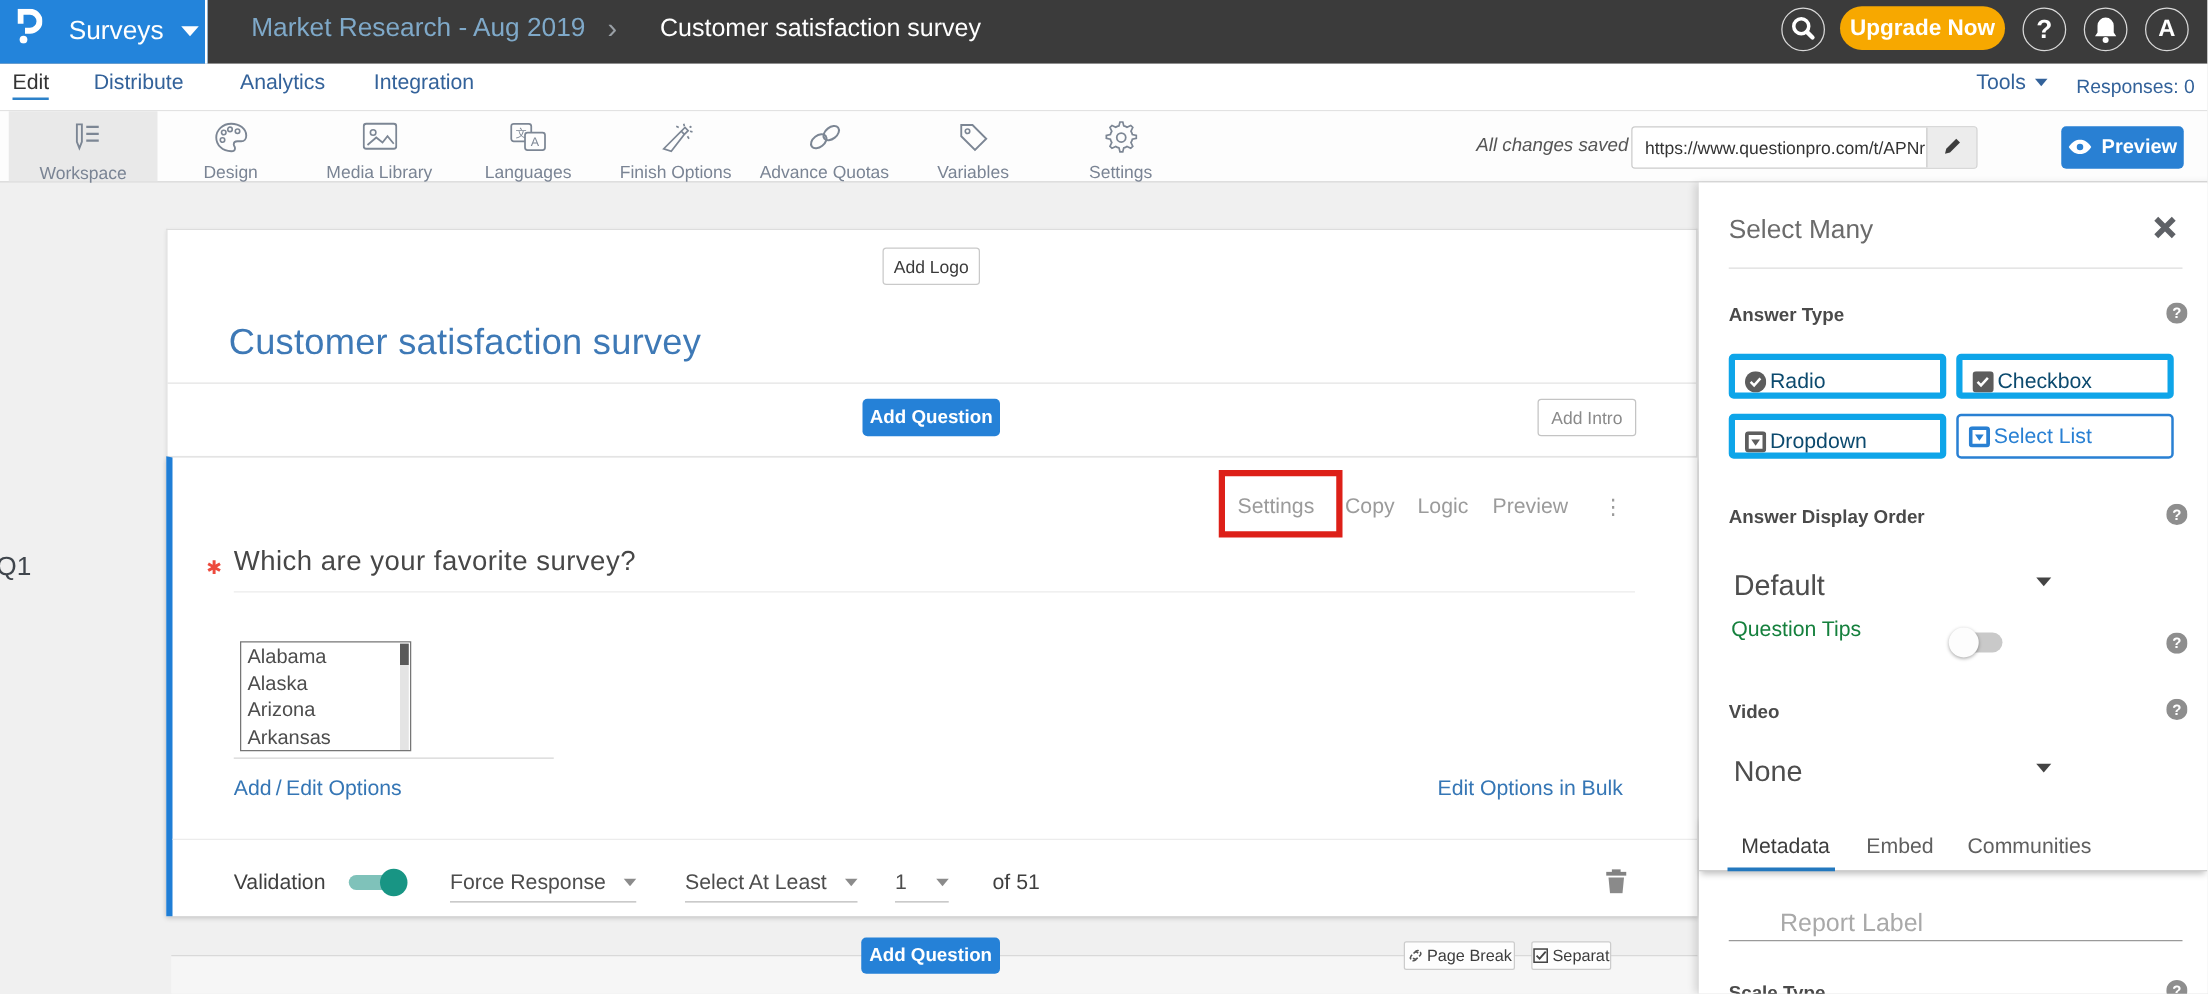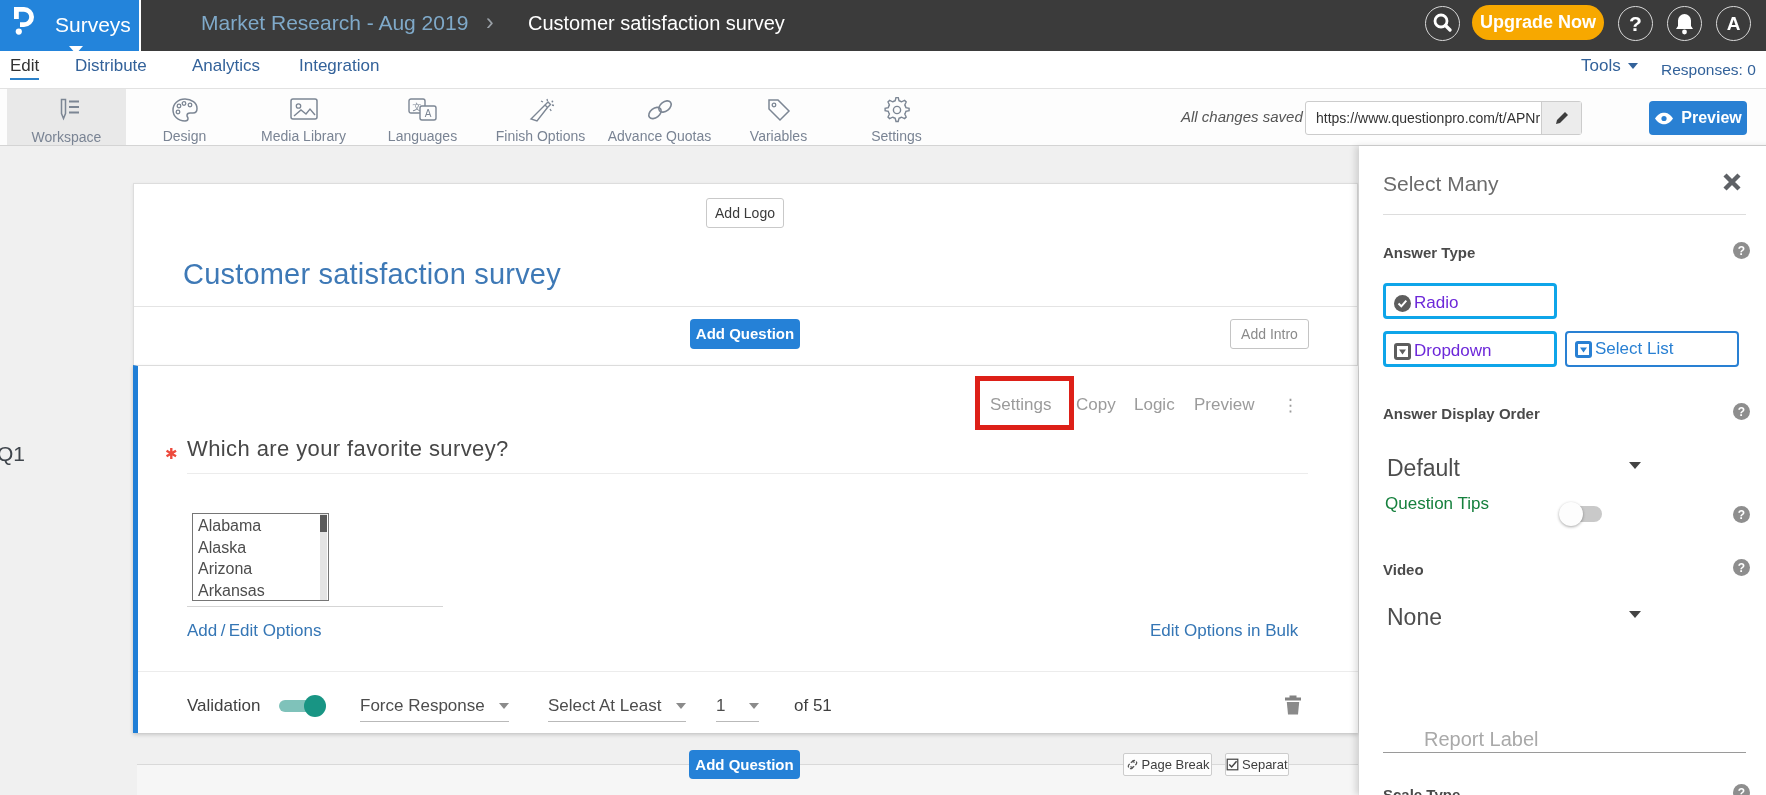--- a/index.html
+++ b/index.html
@@ -2,21 +2,21 @@
 <html><head>
 <meta charset="utf-8">
 <style>
 * { margin:0; padding:0; box-sizing:border-box; }
 html,body { width:1766px; height:795px; overflow:hidden; }
 body { font-family:"Liberation Sans", sans-serif; background:#f0f0f0; position:relative; }
 #app { position:absolute; left:0; top:0; width:1766px; height:795px; }
 
 
 #topbar { position:absolute; left:0; top:0; width:1766px; height:51px; background:#3b3b3b; }
-#logobox { position:absolute; left:0; top:0; width:141px; height:51px; background:#2384db; border-right:2px solid #fff;text-decoration:underline; }
+#logobox { position:absolute; left:0; top:0; width:166px; height:51px; background:#2384db; border-right:2px solid #fff;text-decoration:underline; }
 #surveys { position:absolute; left:55px; top:13px; color:#fff; font-size:21px; }
 #surveys .caret { display:inline-block; margin-left:14px; vertical-align:2px; width:0; height:0; border-left:7px solid transparent; border-right:7px solid transparent; border-top:8px solid #fff; }
 #crumb1 { position:absolute; left:201px; top:11px; color:#7fa9c9; font-size:21px; }
 #crumbsep { position:absolute; left:486px; top:9px; color:#9aa0a6; font-size:23px; }
 #crumb2 { position:absolute; left:528px; top:12px; color:#fff; font-size:20px; }
 .circbtn { position:absolute; top:6px; width:35px; height:35px; border:1px solid #d8d8d8; border-radius:50%; color:#fff; }
 #upgrade { position:absolute; left:1472px; top:5px; width:132px; height:35px; background:#f7a800; border-radius:18px; color:#fff; font-size:18px; font-weight:bold; text-align:center; line-height:35px; }
 
 
 #navbar { position:absolute; left:0; top:51px; width:1766px; height:38px; background:#fff; border-bottom:1px solid #e2e2e2; }
@@ -74,21 +74,21 @@
 #pagebreak { left:1123px; width:89px; }
 #separator { left:1225px; width:64px; }
 
 
 #panel { position:absolute; left:1359px; top:146px; width:483px; height:649px; background:#fff; box-shadow:-4px 0 6px rgba(0,0,0,0.12); }
 #paneltitle { position:absolute; left:24px; top:26px; font-size:21px; color:#6b6b6b; }
 #panelx { position:absolute; left:363px; top:26px; }
 #panelsep { position:absolute; left:24px; top:68px; width:363px; border-top:1px solid #ddd; }
 .sectlbl { position:absolute; left:24px; font-size:15px; font-weight:bold; color:#4a4a4a; }
 .qmark { position:absolute; left:374px; width:17px; height:17px; }
-.atbtn { position:absolute; width:174px; height:36px; border:3px solid #0ea5e9; border-radius:4px; background:#fff; font-size:17px; color:#6d28d9; line-height:34px; }
+.atbtn { position:absolute; width:174px; height:36px; border:5px solid #0ea5e9; border-radius:4px; background:#fff; font-size:17px; color:#0c4a6e; line-height:34px; }
 .atbtn svg { vertical-align:-4px; margin:0 3px 0 8px; }
 .atbtn.sel { border:2px solid #2980d3; color:#2980d3; line-height:32px; }
 .paneldrop { position:absolute; left:28px; font-size:23px; color:#4d4d4d; }
 .pancaret { position:absolute; width:0; height:0; border-left:6px solid transparent; border-right:6px solid transparent; border-top:7px solid #444; }
 #qtips { position:absolute; left:26px; top:348px; font-size:17px; color:#15803d; }
 #toggle2 { position:absolute; left:203px; top:360px; width:40px; height:16px; background:#c9c9c9; border-radius:8px; }
 #toggle2 .knob { position:absolute; left:-3px; top:-4px; width:24px; height:24px; border-radius:50%; background:#fdfdfd; box-shadow:0 1px 3px rgba(0,0,0,0.35); }
 #tabs { position:absolute; left:0; top:505px; width:407px; height:46px; border-bottom:1px solid #cfcfcf; box-shadow:0 4px 5px -2px rgba(0,0,0,0.25); }
 .tab { position:absolute; top:16px; font-size:17px; color:#5f5f5f; }
 #tab1 { left:34px; color:#3c3c3c; }
@@ -278,20 +278,24 @@
     <div class="sectlbl" style="top:98px;">Answer Type</div>
     <svg class="qmark" style="top:96px;" viewBox="0 0 17 17">
         <circle cx="8.5" cy="8.5" r="8.5" fill="#8e8e8e"></circle>
         <text x="8.5" y="12.8" font-size="12" font-weight="bold" fill="#fff" text-anchor="middle">?</text>
       </svg>
 
     <div class="atbtn" style="left:24px; top:137px;"><svg width="17" height="17" viewBox="0 0 17 17">
           <circle cx="8.5" cy="8.5" r="8.5" fill="#5d5d5d"></circle>
           <path d="M4.5 8.5 l2.8 2.8 l5-5.6" fill="none" stroke="#fff" stroke-width="2"></path>
         </svg>Radio</div>
+    <div class="atbtn" style="left:206px; top:137px;"><svg width="17" height="17" viewBox="0 0 17 17">
+          <rect x="0" y="0" width="17" height="17" rx="3" fill="#5d5d5d"></rect>
+          <path d="M4 8.5 l2.8 2.8 l5.5-6" fill="none" stroke="#fff" stroke-width="2"></path>
+        </svg>Checkbox</div>
     <div class="atbtn" style="left:24px; top:185px;"><svg width="17" height="17" viewBox="0 0 17 17">
           <rect x="0" y="0" width="17" height="17" rx="3" fill="#5d5d5d"></rect>
           <rect x="3" y="3" width="11" height="11" fill="#fff"></rect>
           <path d="M5 6.5 h7 l-3.5 5 z" fill="#5d5d5d"></path>
         </svg>Dropdown</div>
     <div class="atbtn sel" style="left:206px; top:185px;"><svg width="17" height="17" viewBox="0 0 17 17">
           <rect x="0" y="0" width="17" height="17" rx="3" fill="#2980d3"></rect>
           <rect x="3" y="3" width="11" height="11" fill="#fff"></rect>
           <path d="M5 6.5 h7 l-3.5 5 z" fill="#2980d3"></path>
         </svg>Select List</div>
@@ -314,20 +318,26 @@
       </svg>
 
     <div class="sectlbl" style="top:415px;">Video</div>
     <svg class="qmark" style="top:413px;" viewBox="0 0 17 17">
         <circle cx="8.5" cy="8.5" r="8.5" fill="#8e8e8e"></circle>
         <text x="8.5" y="12.8" font-size="12" font-weight="bold" fill="#fff" text-anchor="middle">?</text>
       </svg>
     <div class="paneldrop" style="top:458px;">None</div>
     <div class="pancaret" style="left:270px; top:465px;"></div>
 
+    <div id="tabs">
+      <div class="tab" id="tab1">Metadata</div>
+      <div class="tab" style="left:134px;">Embed</div>
+      <div class="tab" style="left:215px;">Communities</div>
+      <div id="tabline"></div>
+    </div>
     <div id="reportlabel">Report Label</div>
     <div id="reportline"></div>
     <div class="sectlbl" style="top:640px;">Scale Type</div>
     <svg class="qmark" style="top:638px;" viewBox="0 0 17 17">
         <circle cx="8.5" cy="8.5" r="8.5" fill="#8e8e8e"></circle>
         <text x="8.5" y="12.8" font-size="12" font-weight="bold" fill="#fff" text-anchor="middle">?</text>
       </svg>
   </div>
 
 </div>

